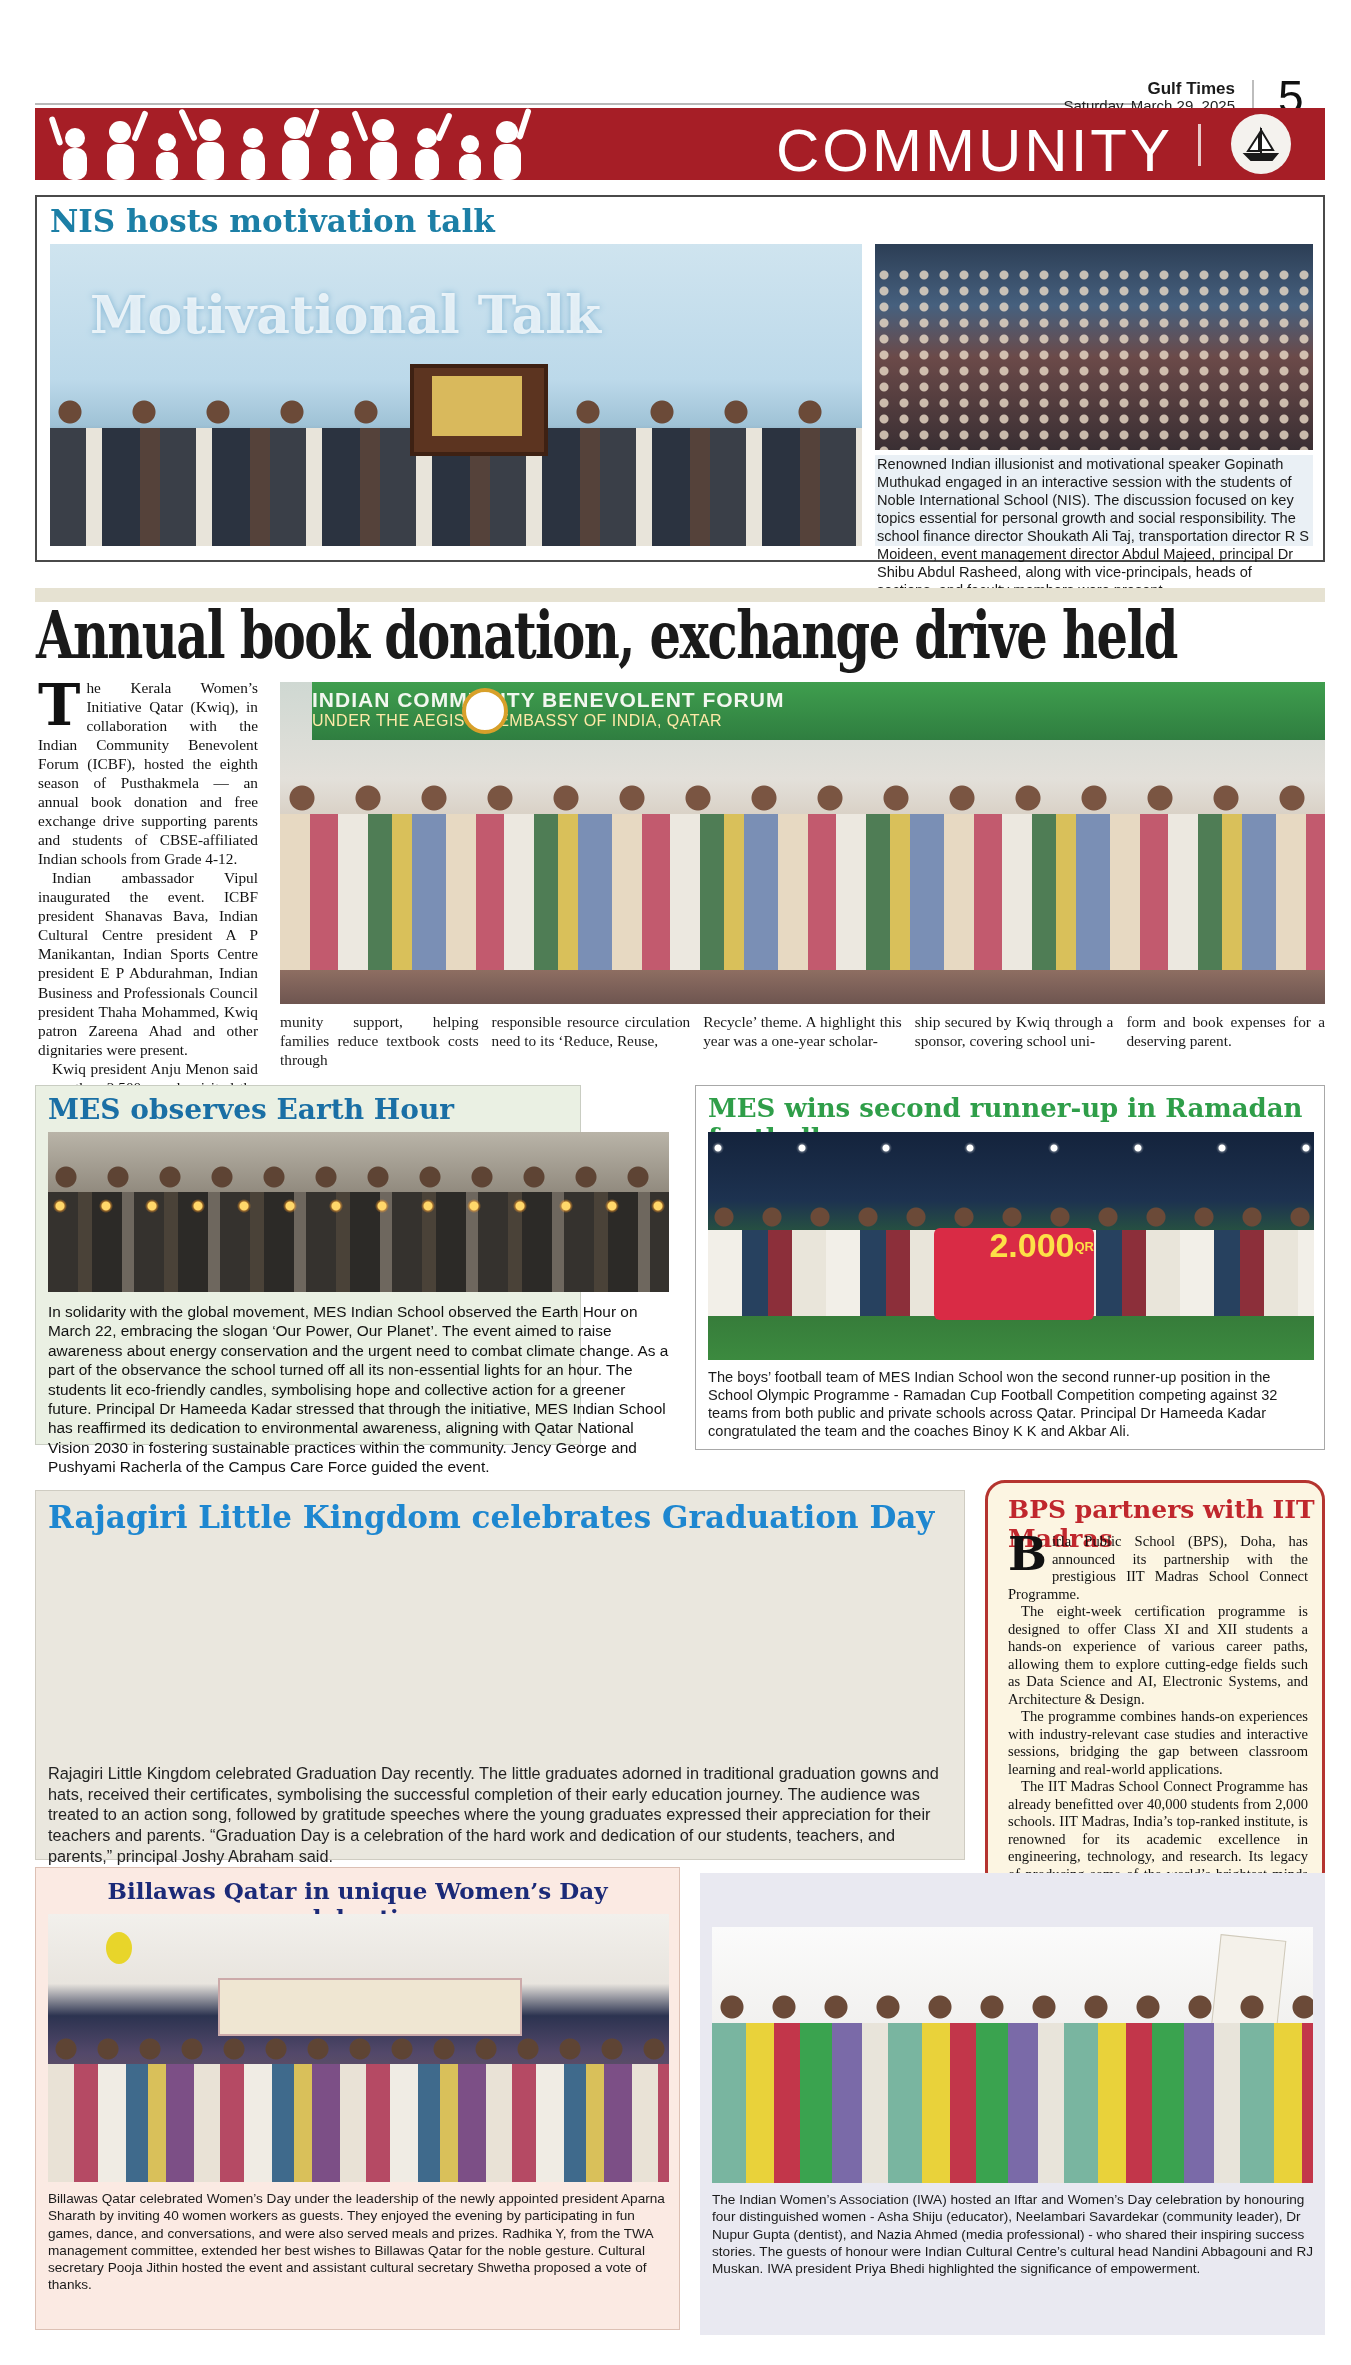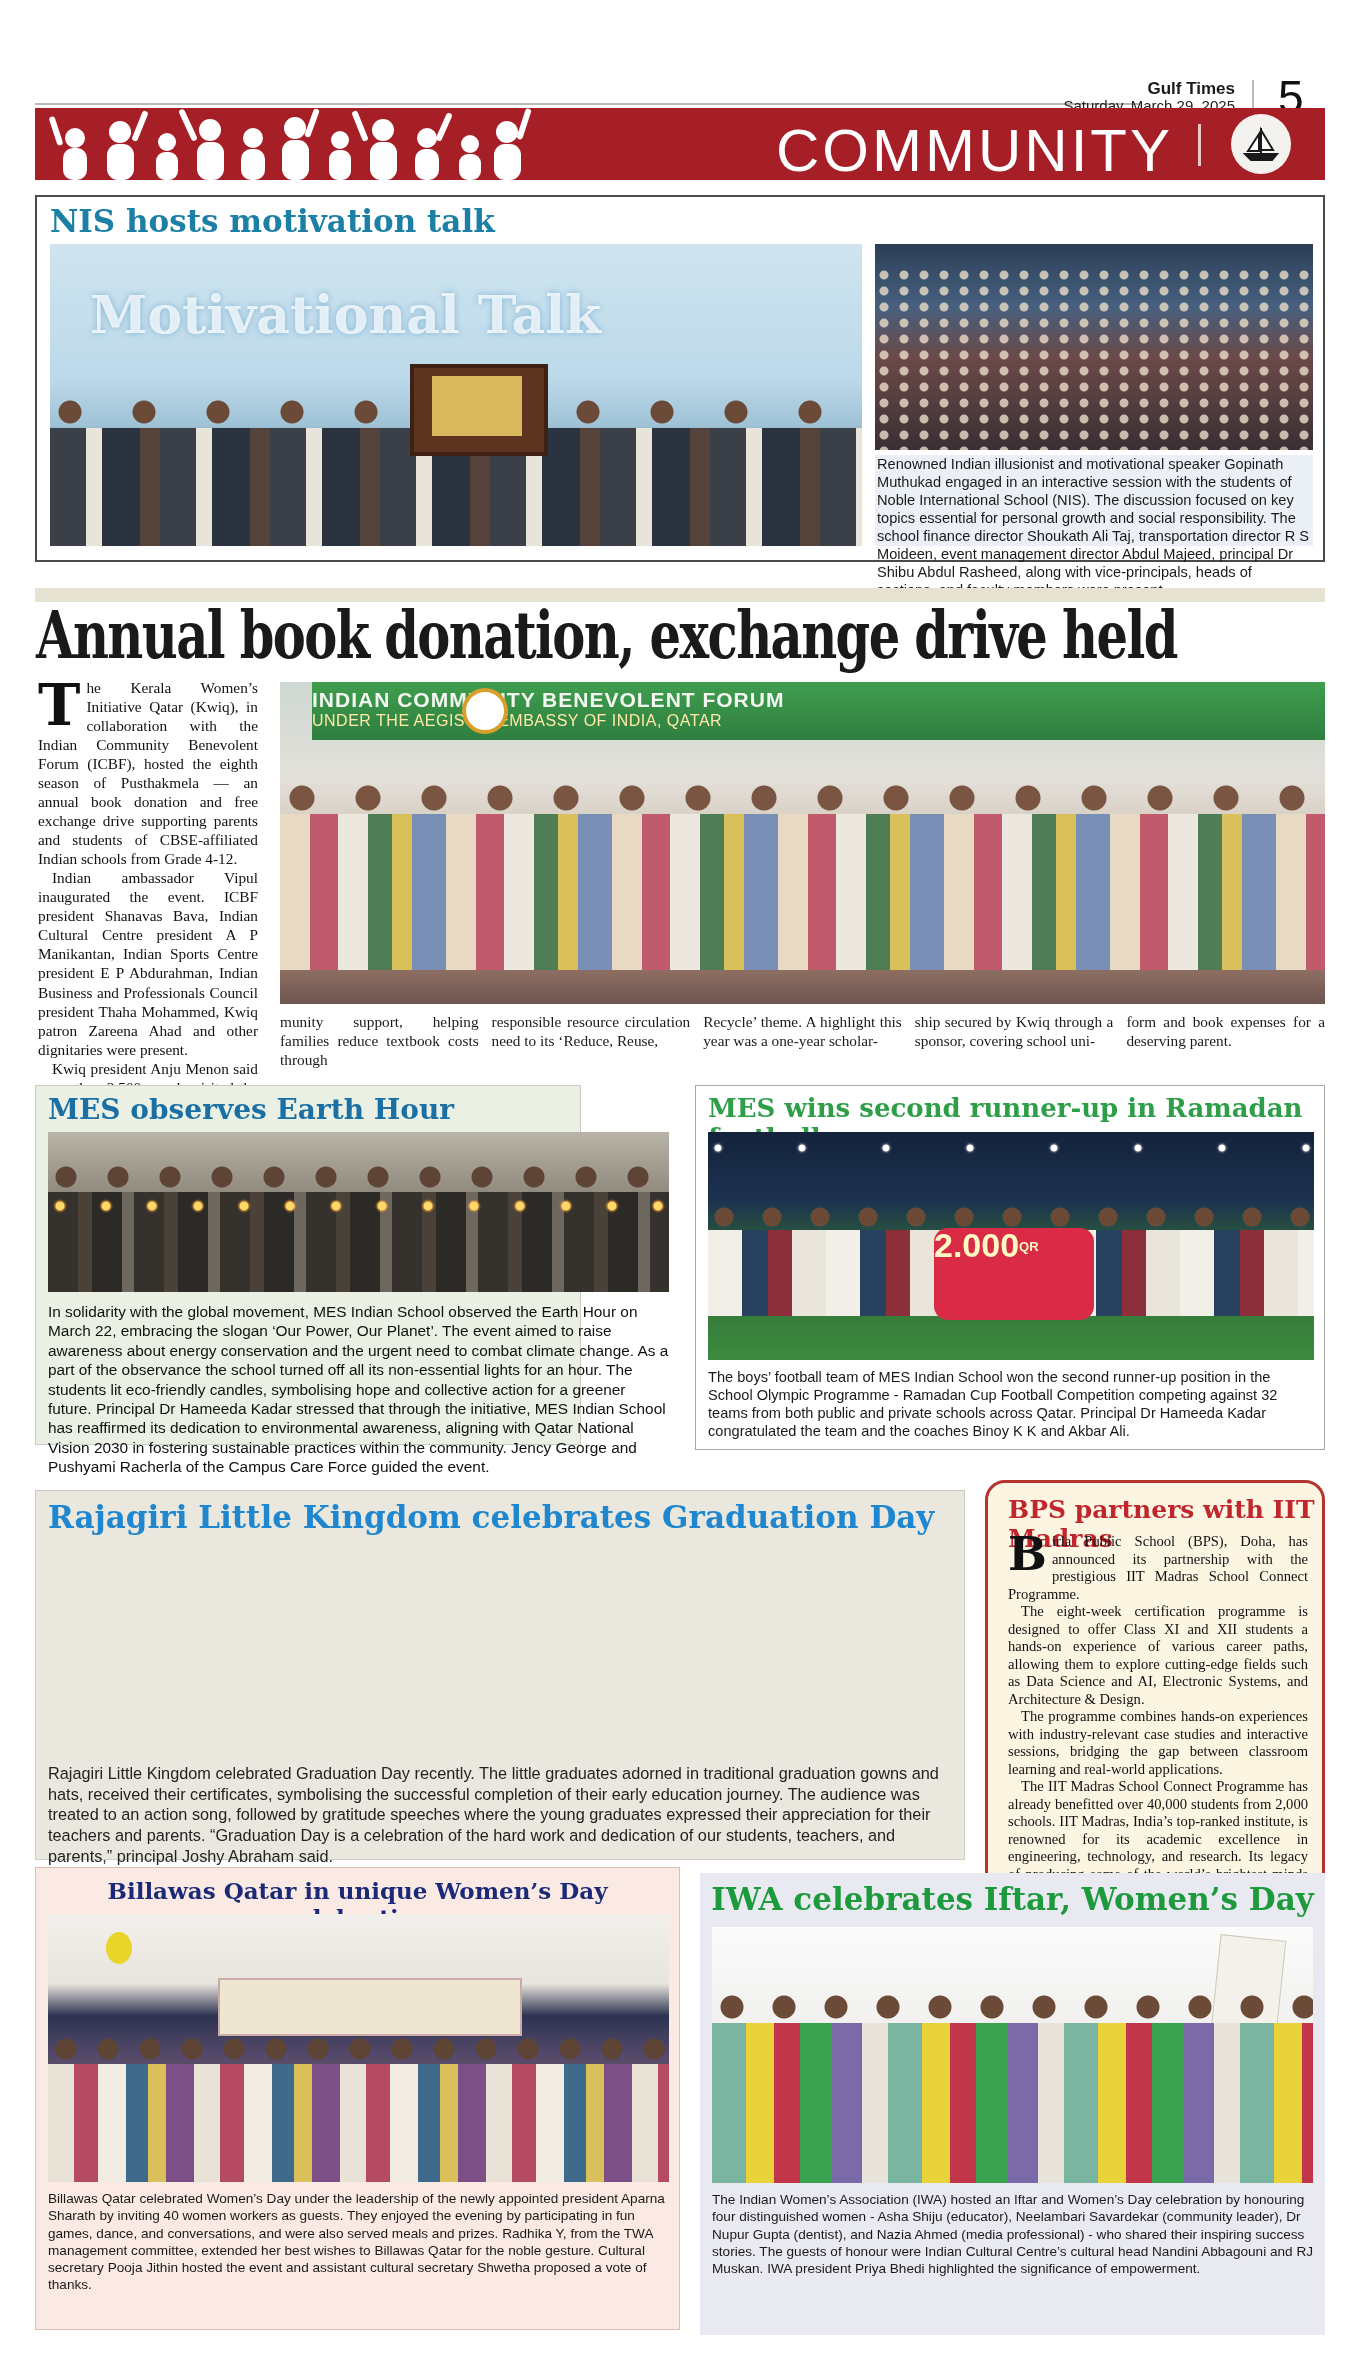--- a/index.html
+++ b/index.html
@@ -84,22 +84,22 @@
   .eh-body{position:absolute;left:12px;top:216px;width:621px;font-size:15.4px;line-height:1.26;color:#111;}
 
   
   .fb-box{left:695px;top:1085px;width:630px;height:365px;background:#ffffff;border:1px solid #a8a8a8;}
   .fb-title{position:absolute;left:12px;top:7px;font-size:26px;color:#2f9e49;}
   .fb-photo{position:absolute;left:12px;top:46px;width:606px;height:228px;overflow:hidden;
       background:linear-gradient(180deg,#14233c 0%,#1d3250 30%,#2f6a34 55%,#3c8a3f 100%);}
   .fb-lights{position:absolute;left:0;right:0;top:8px;height:16px;
       background-image:radial-gradient(circle 5px at 10px 8px,#ffffff 0 3px,rgba(255,255,255,.25) 4px,transparent 6px);
       background-size:84px 16px;background-repeat:repeat-x;}
-  .fb-sign{position:absolute;left:226px;top:96px;width:160px;height:92px;background:#d92b45;border-radius:14px;
-      color:#fef9c3;text-align:left;}
+  .fb-sign{position:absolute;left:226px;top:96px;width:160px;height:92px;background:#d92b45;border-radius:6px;
+      color:#fde047;text-align:right;}
   .fb-sign .amt{font-size:34px;font-weight:bold;line-height:1.05;padding-top:22px;}
   .fb-sign .cur{font-size:13px;font-weight:bold;vertical-align:super;}
   .fb-caption{position:absolute;left:12px;top:282px;width:606px;font-size:14.6px;line-height:1.24;}
 
   
   .rj-box{left:35px;top:1490px;width:930px;height:370px;background:#eae7de;border:1px solid #cfccc2;}
   .rj-title{position:absolute;left:12px;top:8px;font-size:31px;color:#1e87d0;}
   .rj-photo{position:absolute;left:12px;top:52px;width:906px;height:212px;overflow:hidden;
       background:linear-gradient(180deg,#e7c9cf 0%,#d8aab6 18%,#b8687a 30%,#403a34 60%,#2b2722 100%);}
   .rj-backdrop{position:absolute;left:330px;top:12px;font-size:16px;letter-spacing:3px;color:#fff;
@@ -303,21 +303,20 @@
       <div class="heads" style="left:0;right:0;top:118px;height:34px;
            background-image:radial-gradient(circle 11px at 18px 17px,#5e4434 0 10px,transparent 11px);
            background-size:42px 34px;"></div>
       <div class="bodies" style="top:150px;bottom:0;
            background:repeating-linear-gradient(90deg,#e9e2d6 0 26px,#b54a64 26px 50px,#f0ece4 50px 78px,#3f6a8c 78px 100px,#d9c05a 100px 118px,#7c4f86 118px 146px);"></div>
     </div>
     <div class="bw-caption caption">Billawas Qatar celebrated Women’s Day under the leadership of the newly appointed president Aparna Sharath by inviting 40 women workers as guests. They enjoyed the evening by participating in fun games, dance, and conversations, and were also served meals and prizes. Radhika Y, from the TWA management committee, extended her best wishes to Billawas Qatar for the noble gesture. Cultural secretary Pooja Jithin hosted the event and assistant cultural secretary Shwetha proposed a vote of thanks.</div>
   </div>
 
   <div class="box iwa-box">
-    <div class="iwa-title slab">IWA celebrates Iftar, Women’s Day</div>
     <div class="iwa-photo">
       <div class="iwa-banner"></div>
       <div class="heads" style="left:0;right:0;top:62px;height:36px;
            background-image:radial-gradient(circle 12px at 20px 18px,#6b4a38 0 11px,transparent 12px);
            background-size:52px 36px;"></div>
       <div class="bodies" style="top:96px;bottom:0;
            background:repeating-linear-gradient(90deg,#79b5a0 0 34px,#e9d23a 34px 62px,#c2364a 62px 88px,#3aa34f 88px 120px,#7a6aa8 120px 150px,#e8e4da 150px 176px);"></div>
     </div>
     <div class="iwa-caption caption">The Indian Women’s Association (IWA) hosted an Iftar and Women’s Day celebration by honouring four distinguished women - Asha Shiju (educator), Neelambari Savardekar (community leader), Dr Nupur Gupta (dentist), and Nazia Ahmed (media professional) - who shared their inspiring success stories. The guests of honour were Indian Cultural Centre’s cultural head Nandini Abbagouni and RJ Muskan. IWA president Priya Bhedi highlighted the significance of empowerment.</div>
   </div>

